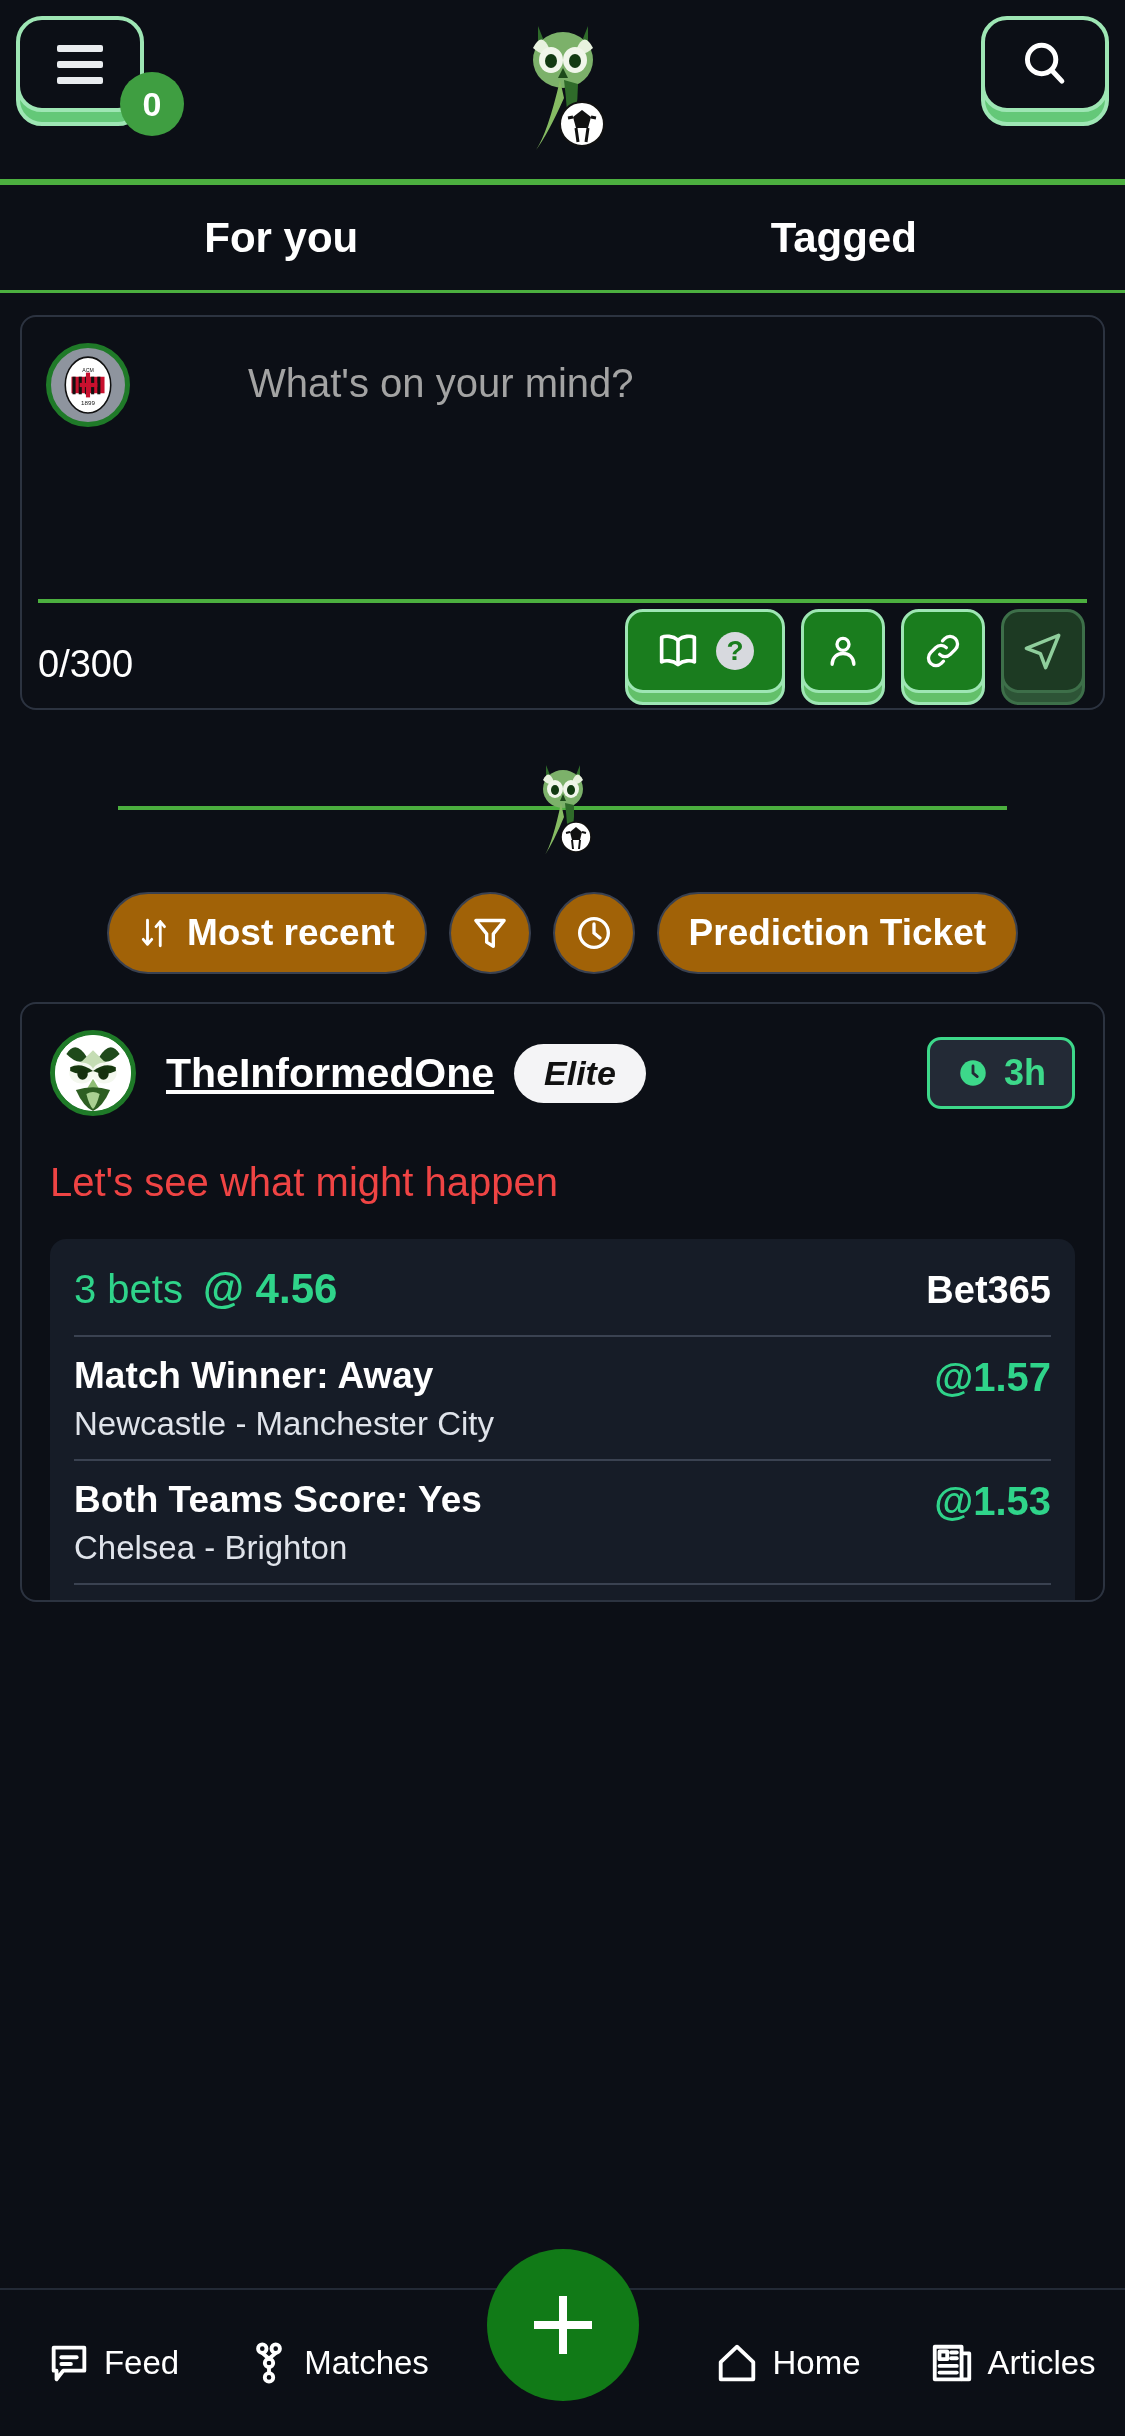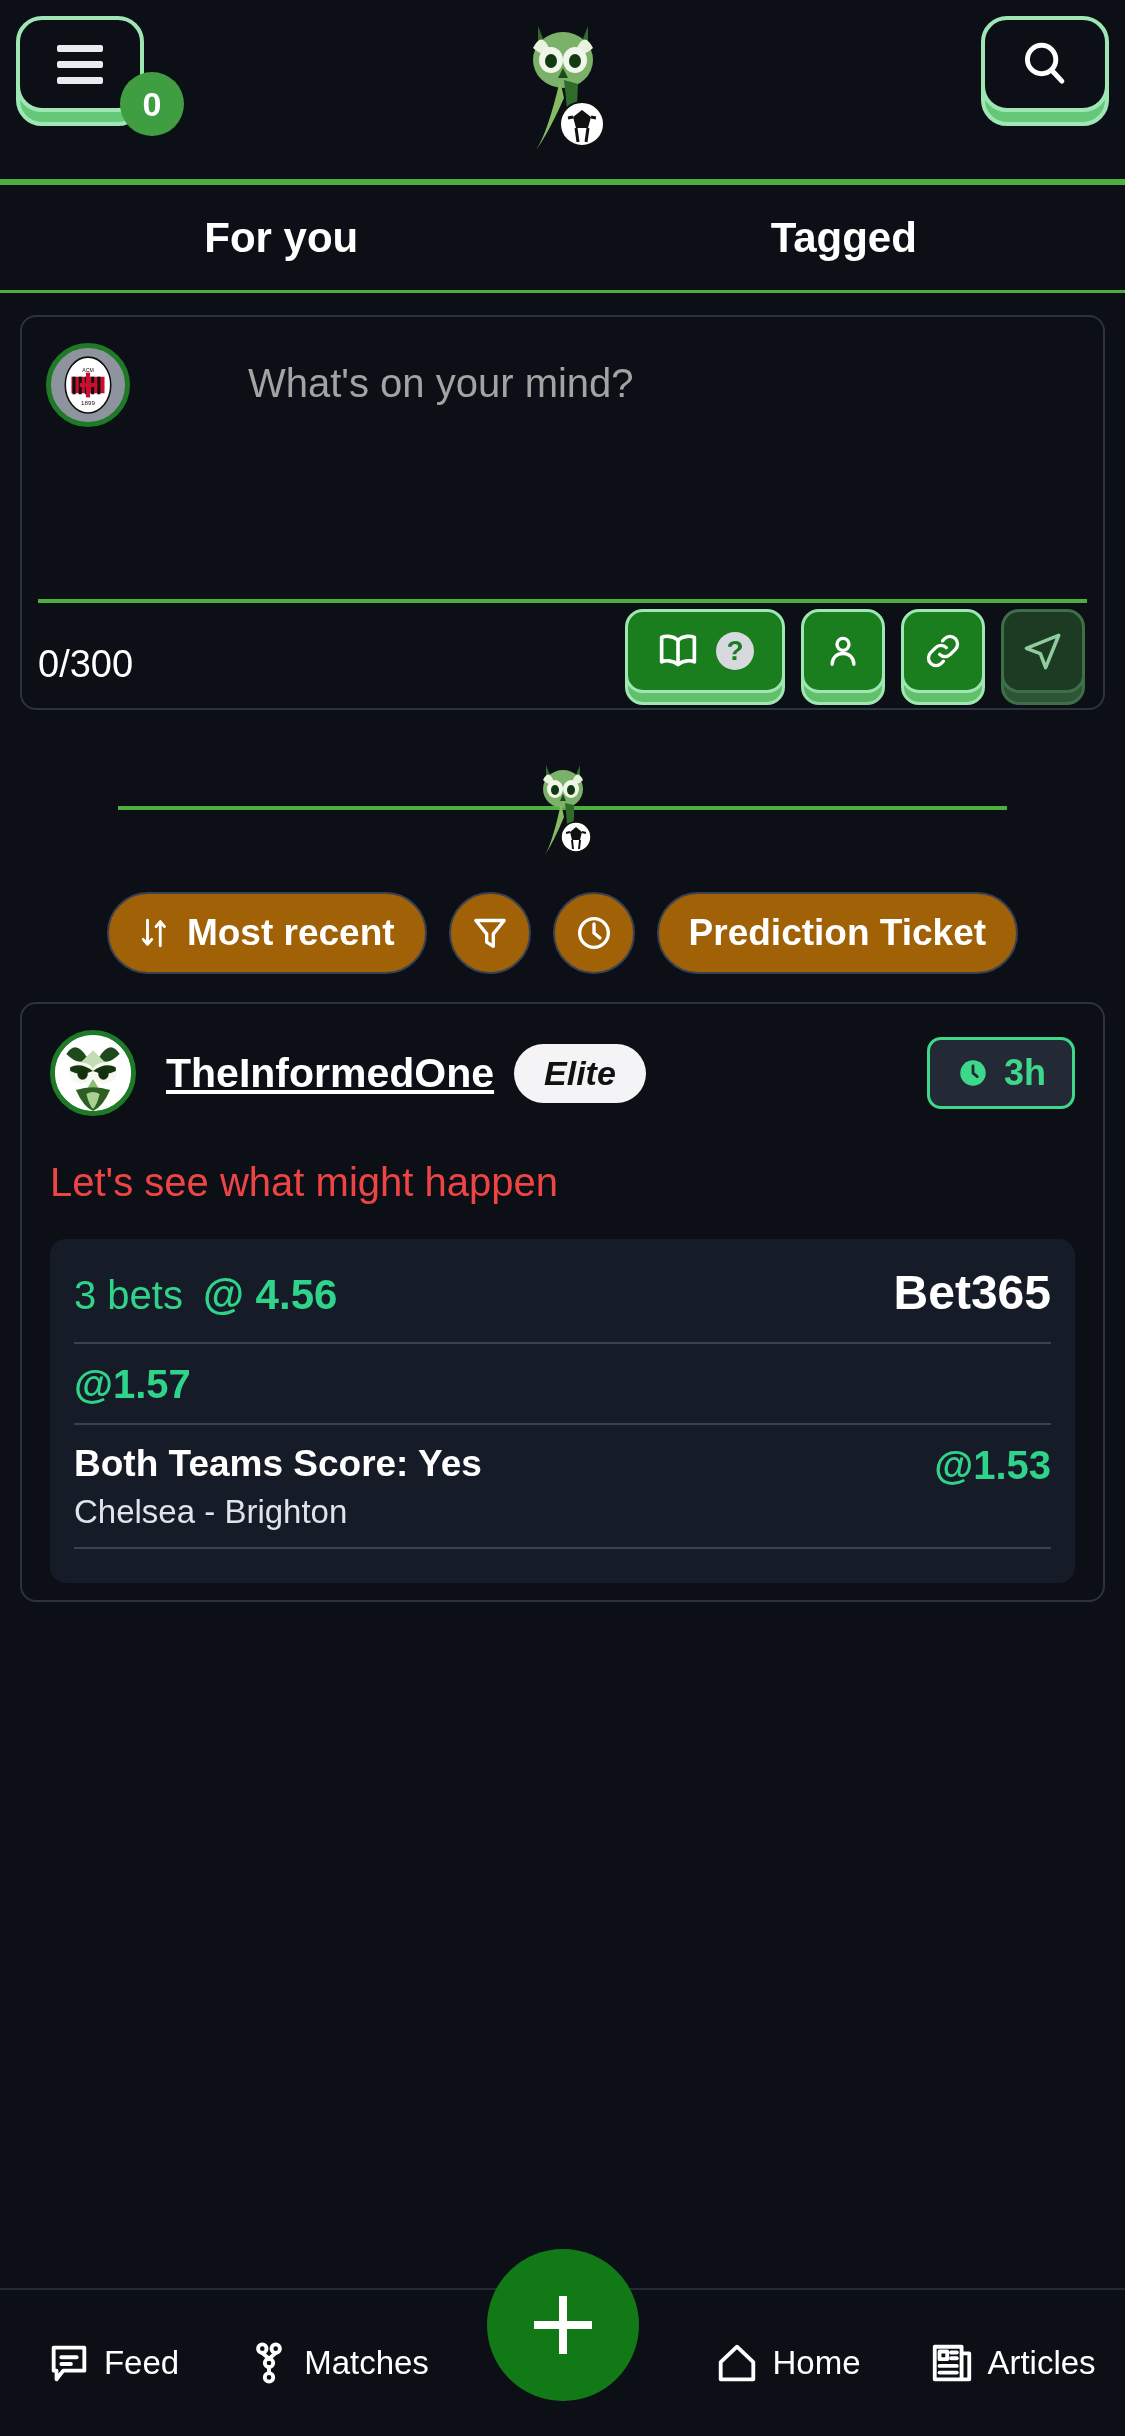--- a/index.html
+++ b/index.html
@@ -177,21 +177,21 @@
   }
   .post-text { color: #ef4444; font-size: 40px; margin-top: 44px; }
 
   .bet-card {
     margin-top: 34px; background: #161c27;
     border-radius: 16px; padding: 26px 24px 0 24px;
   }
   .bet-head { display: flex; align-items: baseline; padding-bottom: 22px; }
   .bet-count { color: #2fd48a; font-size: 40px; }
   .bet-odds { color: #2fd48a; font-size: 42px; font-weight: 700; margin-left: 20px; }
-  .bookie { margin-left: auto; color: #fff; font-size: 48px; font-weight: 700; }
+  .bookie { margin-left: auto; color: #fff; font-size: 38px; font-weight: 700; }
   .bet-row {
     display: flex; align-items: flex-start;
     border-top: 2px solid #3a4251; padding: 18px 0 16px 0;
   }
   .bet-main { flex: 1; }
   .bet-title { color: #fff; font-size: 37px; font-weight: 700; }
   .bet-sub { color: #dfe3ea; font-size: 33px; margin-top: 8px; }
   .bet-odd { color: #2fd48a; font-size: 40px; font-weight: 700; white-space: nowrap; }
 
   
@@ -427,20 +427,24 @@
       <div class="bet-head">
         <span class="bet-count">3 bets</span>
         <span class="bet-odds">
           <span>@</span>
           <span>4.56</span>
         </span>
         <span class="bookie">Bet365</span>
       </div>
 
       <div class="bet-row">
+        <div class="bet-main">
+          <div class="bet-title">Match Winner: Away</div>
+          <div class="bet-sub">Newcastle - Manchester City</div>
+        </div>
         <div class="bet-odd">@1.57</div>
       </div>
 
       <div class="bet-row">
         <div class="bet-main">
           <div class="bet-title">Both Teams Score: Yes</div>
           <div class="bet-sub">Chelsea - Brighton</div>
         </div>
         <div class="bet-odd">@1.53</div>
       </div>

